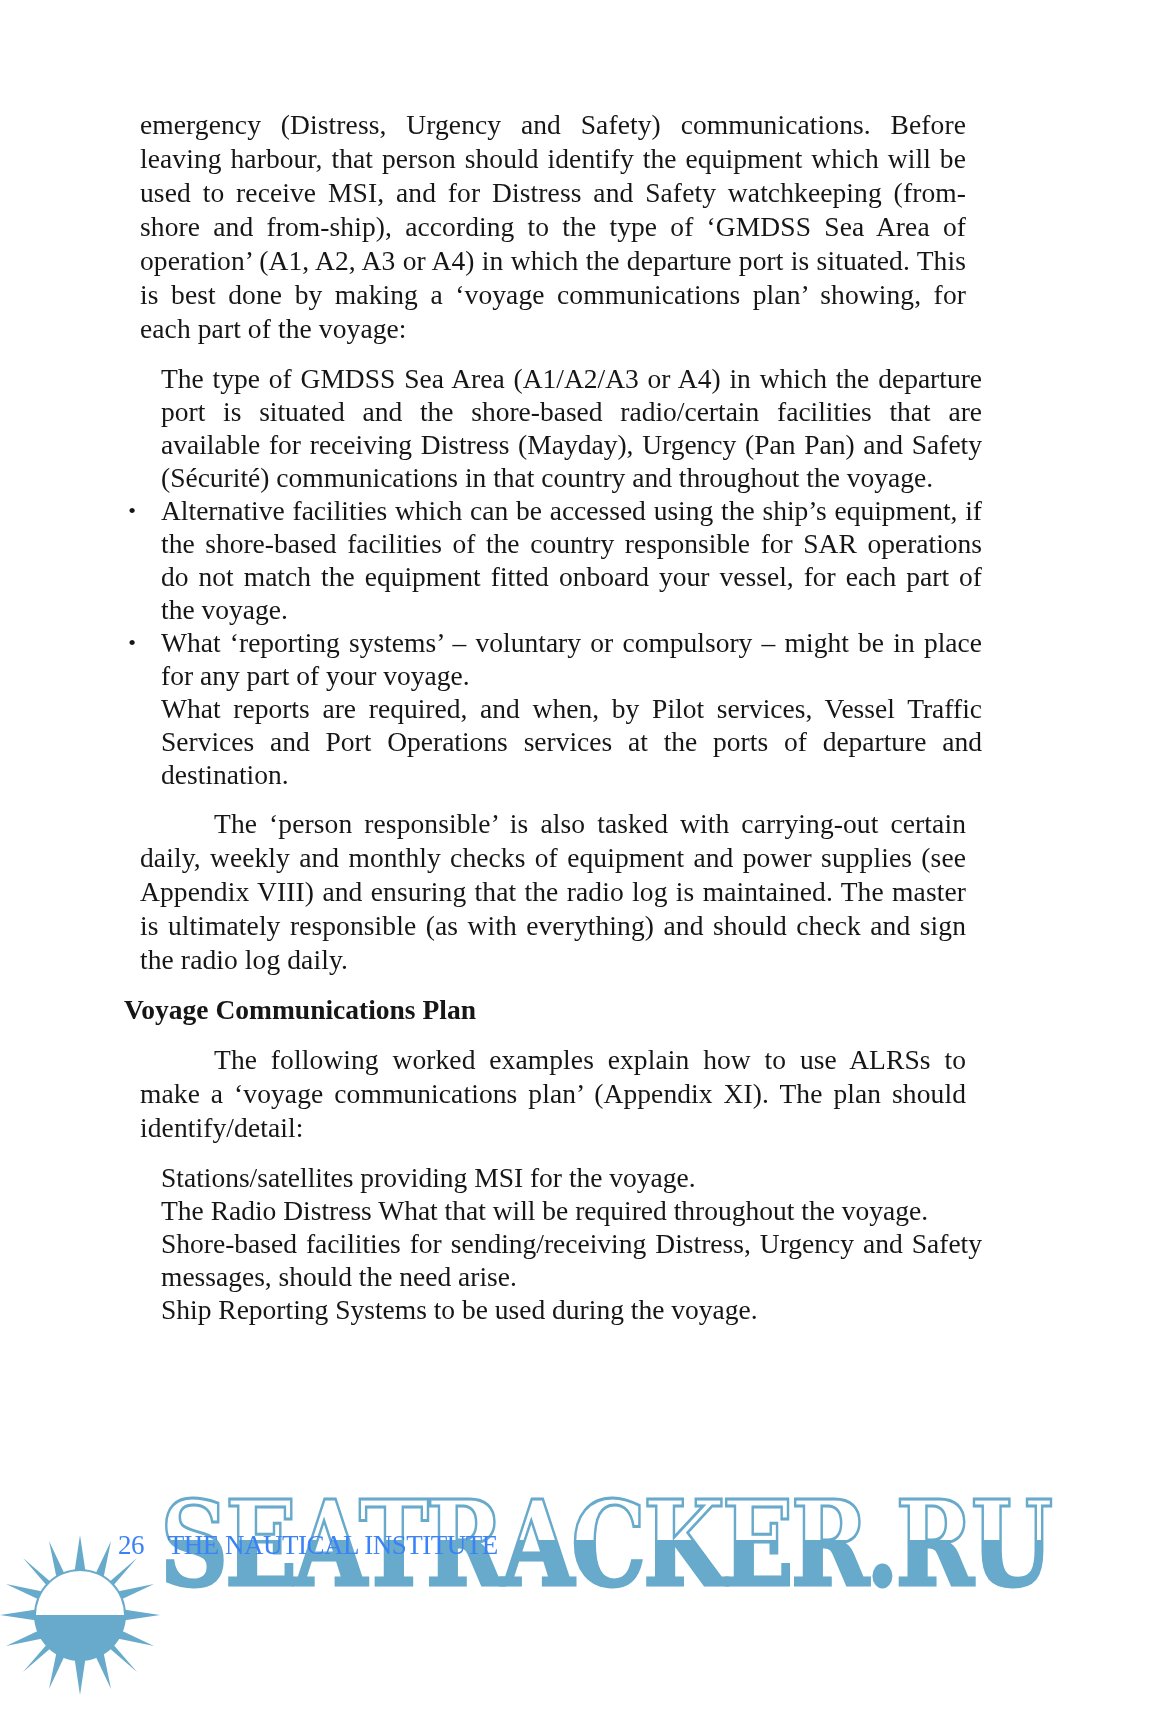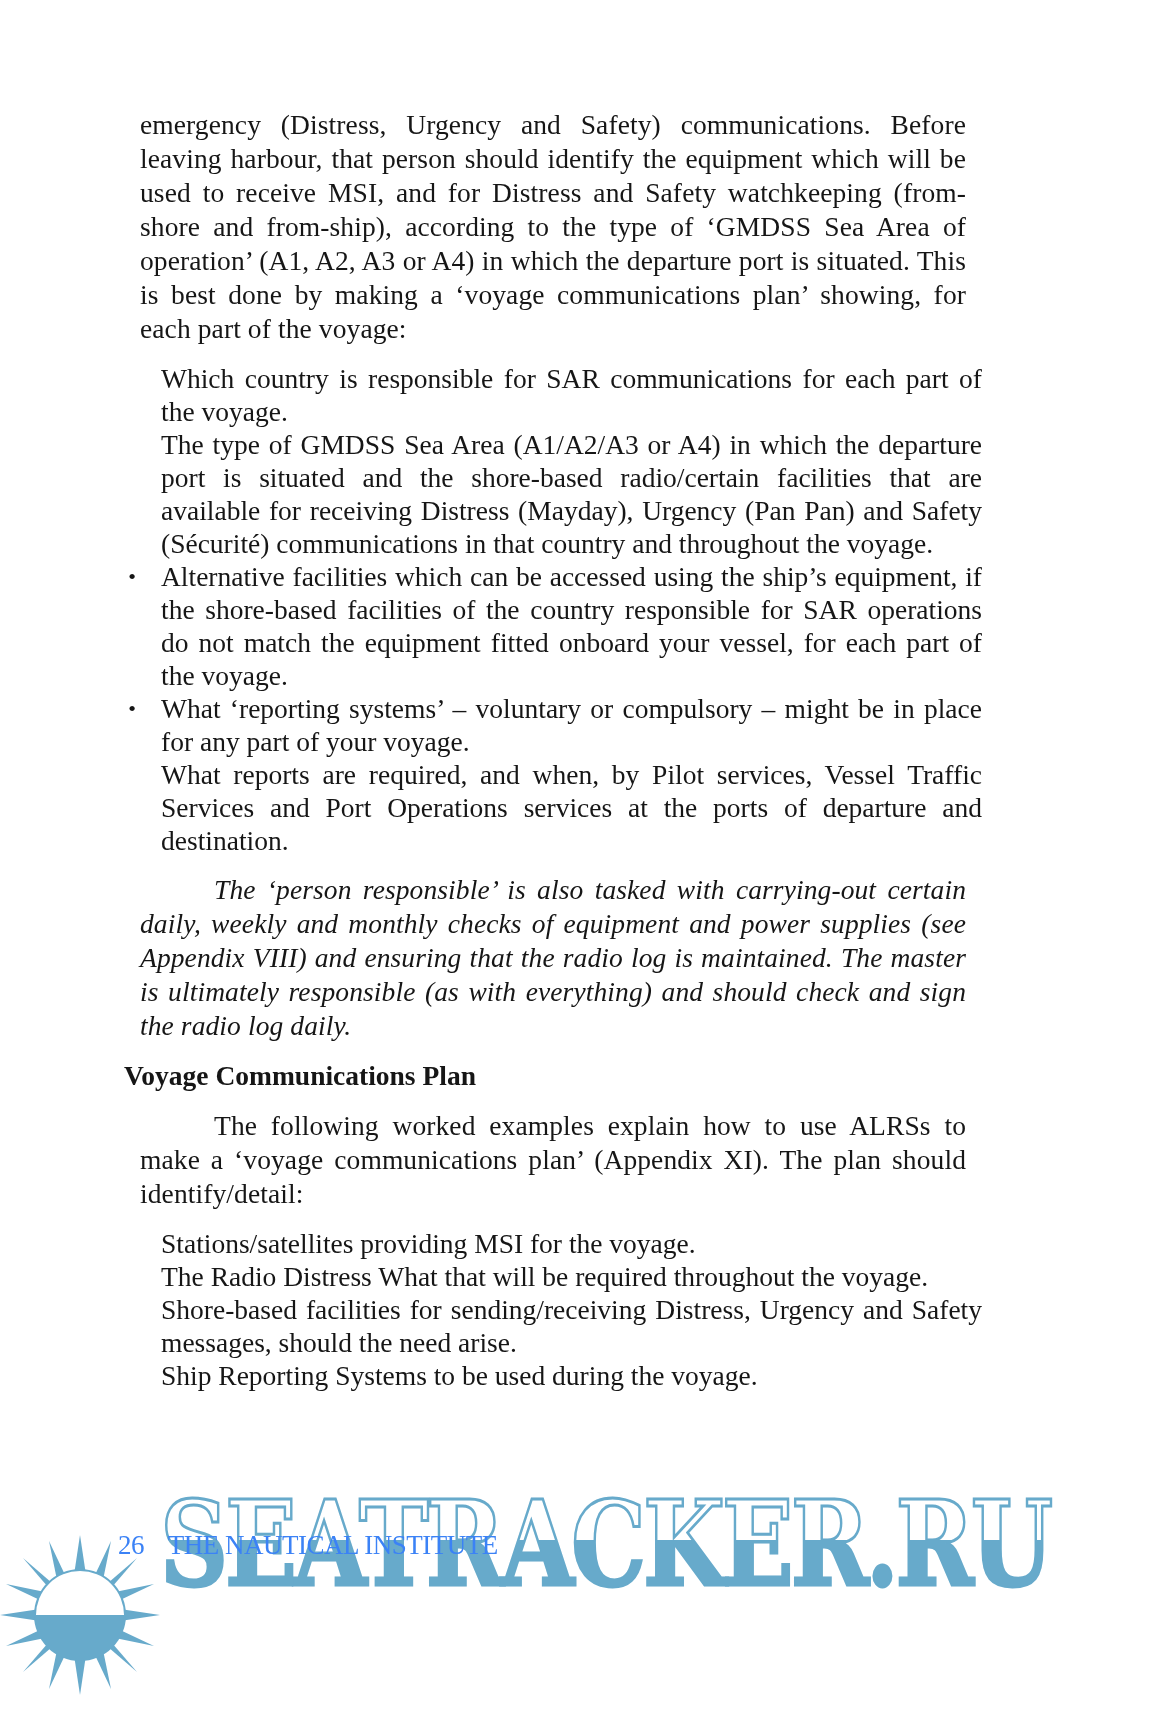--- a/index.html
+++ b/index.html
@@ -102,41 +102,37 @@
 </head>
 <body>
 
 <div class="page">
 
   <p class="para line-block">emergency (Distress, Urgency and Safety) communications. Before leaving harbour, that person should identify the equipment which will be used to receive MSI, and for Distress and Safety watchkeeping (from-shore and from-ship), according to the type of ‘GMDSS Sea Area of operation’ (A1, A2, A3 or A4) in which the departure port is situated. This is best done by making a ‘voyage communications plan’ showing, for each part of the voyage:</p>
 
   <ul class="list">
     <li class="list-item">
       <span class="bullet"></span>
-      <span>Which country is responsible for SAR communications for each part of the voyage.</span>
-    </li>
-    <li class="list-item">
-      <span class="bullet"></span>
       <span>The type of GMDSS Sea Area (A1/A2/A3 or A4) in which the departure port is situated and the shore-based radio/certain facilities that are available for receiving Distress (Mayday), Urgency (Pan Pan) and Safety (Sécurité) communications in that country and throughout the voyage.</span>
     </li>
     <li class="list-item">
       <span class="bullet">•</span>
       <span>Alternative facilities which can be accessed using the ship’s equipment, if the shore-based facilities of the country responsible for SAR operations do not match the equipment fitted onboard your vessel, for each part of the voyage.</span>
     </li>
     <li class="list-item">
       <span class="bullet">•</span>
       <span>What ‘reporting systems’ – voluntary or compulsory – might be in place for any part of your voyage.</span>
     </li>
     <li class="list-item">
       <span class="bullet"></span>
       <span>What reports are required, and when, by Pilot services, Vessel Traffic Services and Port Operations services at the ports of departure and destination.</span>
     </li>
   </ul>
 
-  <p class="para line-block indent-first" style="margin-top:16px;font-style:italic;">The ‘person responsible’ is also tasked with carrying-out certain daily, weekly and monthly checks of equipment and power supplies (see Appendix VIII) and ensuring that the radio log is maintained. The master is ultimately responsible (as with everything) and should check and sign the radio log daily.</p>
+  <p class="para line-block indent-first" style="margin-top:16px;">The ‘person responsible’ is also tasked with carrying-out certain daily, weekly and monthly checks of equipment and power supplies (see Appendix VIII) and ensuring that the radio log is maintained. The master is ultimately responsible (as with everything) and should check and sign the radio log daily.</p>
 
   <h2 class="section-heading">Voyage Communications Plan</h2>
 
   <p class="para line-block indent-first">The following worked examples explain how to use ALRSs to make a ‘voyage communications plan’ (Appendix XI). The plan should identify/detail:</p>
 
   <ul class="list" style="margin-top:16px;">
     <li class="list-item">
       <span>Stations/satellites providing MSI for the voyage.</span>
     </li>
     <li class="list-item">

